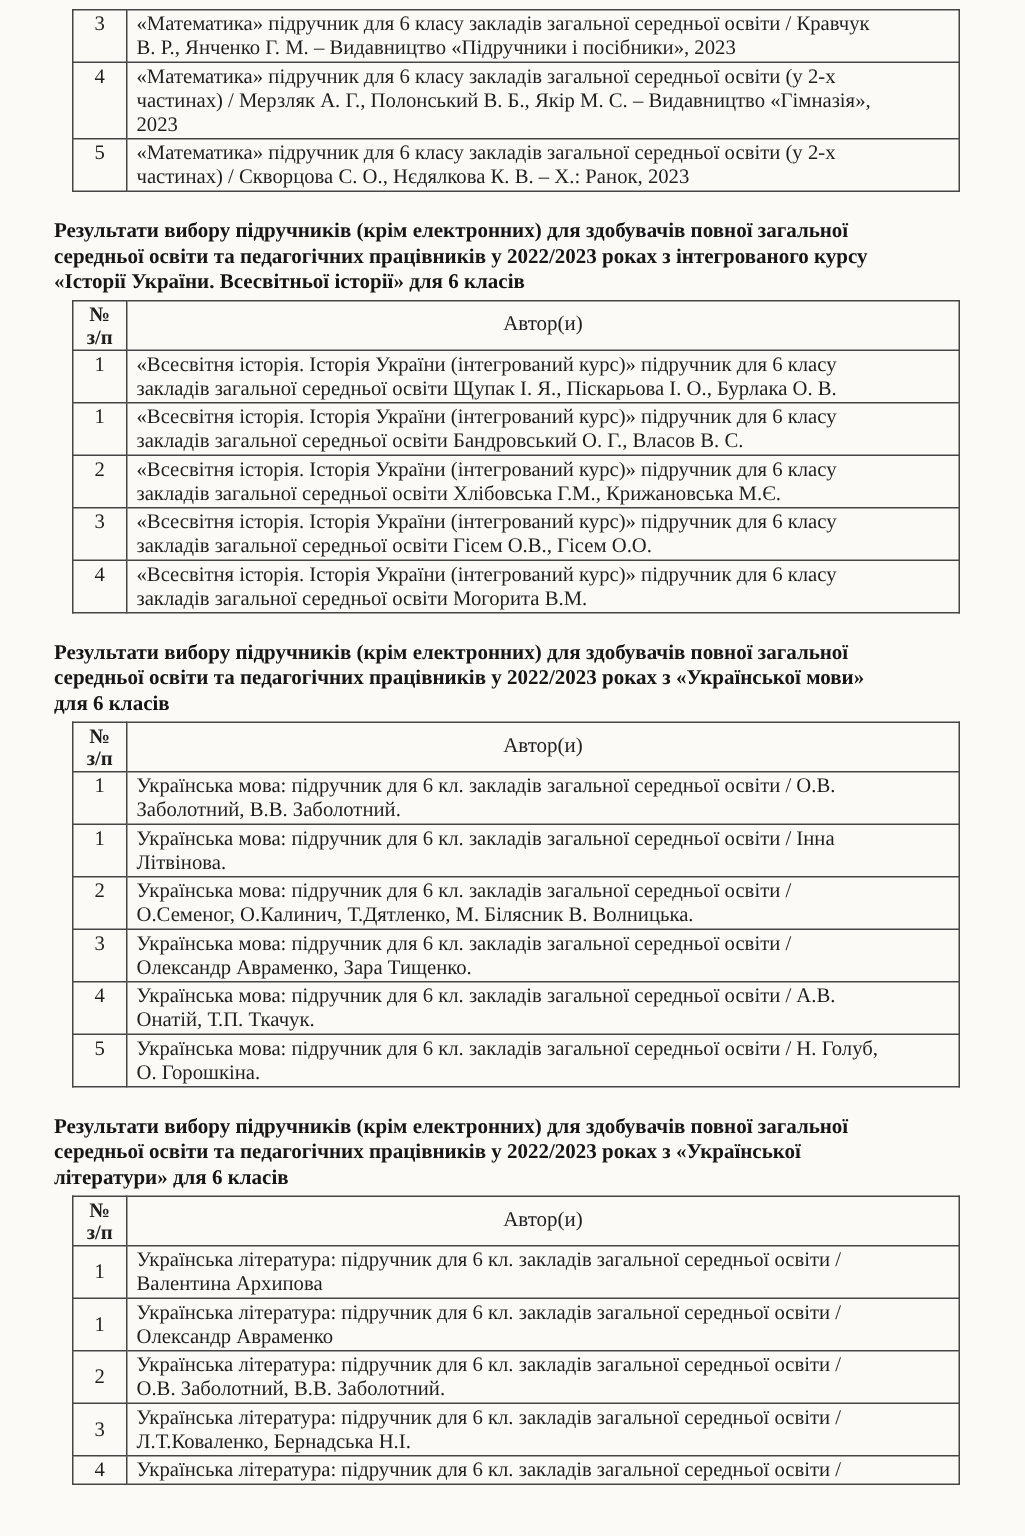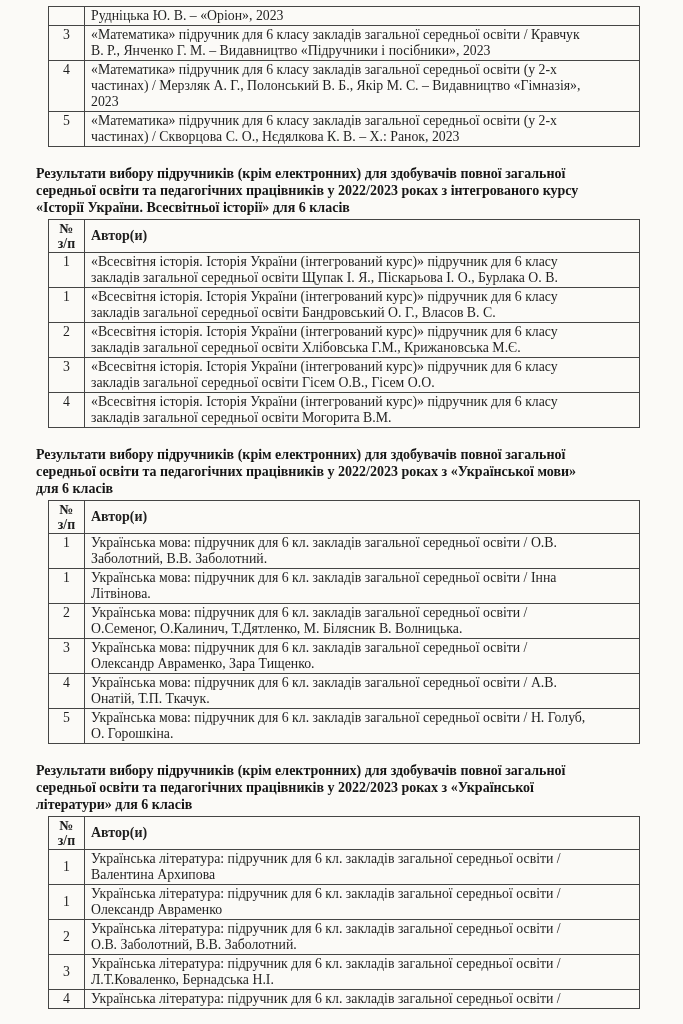--- a/index.html
+++ b/index.html
@@ -24,21 +24,21 @@
     padding:1px 6px;
   }
   col.c-num{width:36px}
   td.num{text-align:center;padding:1px 2px}
   td.txt{white-space:pre-line}
   th.num{
     white-space:pre-line;text-align:center;vertical-align:middle;
     font-weight:bold;line-height:15px;padding:1px 2px;
   }
   th.authors{
-    text-align:left;vertical-align:middle;font-weight:bold;font-size:14px;
+    text-align:center;vertical-align:middle;font-weight:normal;font-size:14px;
   }
   .tbl.vmid td.num{vertical-align:middle}
   .title{
     margin:18px 0 3px 36px;width:612px;
     text-align:left;font-weight:bold;
     font-size:14px;line-height:17px;
     white-space:pre-line;
     color:#161616;
   }
 </style>
@@ -47,24 +47,20 @@
 
 <div class="page">
 
   <table class="tbl">
     <colgroup>
         <col class="c-num">
         <col>
       </colgroup>
     <tbody>
       <tr>
-        <td class="num"></td>
-        <td class="txt">Рудніцька Ю. В. – «Оріон», 2023</td>
-      </tr>
-      <tr>
         <td class="num">3</td>
         <td class="txt">«Математика» підручник для 6 класу закладів загальної середньої освіти / Кравчук
 В. Р., Янченко Г. М. – Видавництво «Підручники і посібники», 2023</td>
       </tr>
       <tr>
         <td class="num">4</td>
         <td class="txt">«Математика» підручник для 6 класу закладів загальної середньої освіти (у 2-х
 частинах) / Мерзляк А. Г., Полонський В. Б., Якір М. С. – Видавництво «Гімназія»,
 2023</td>
       </tr>

